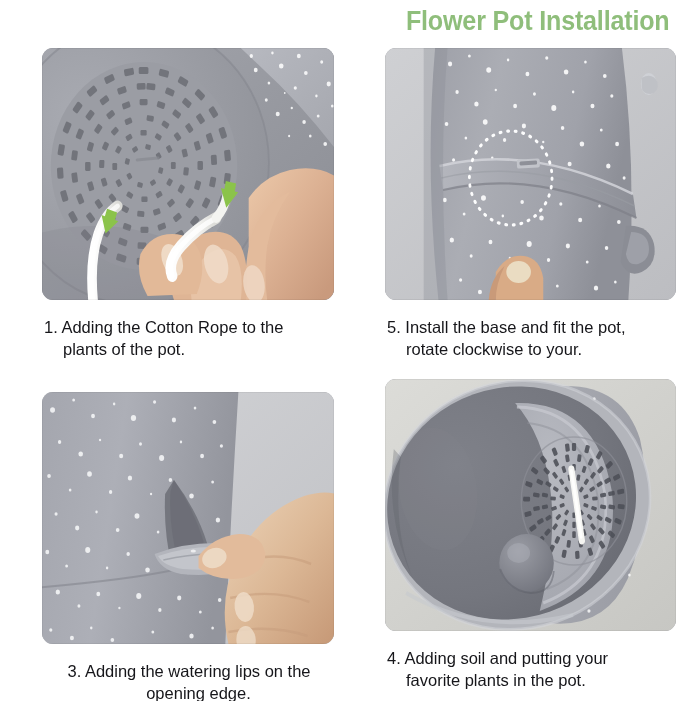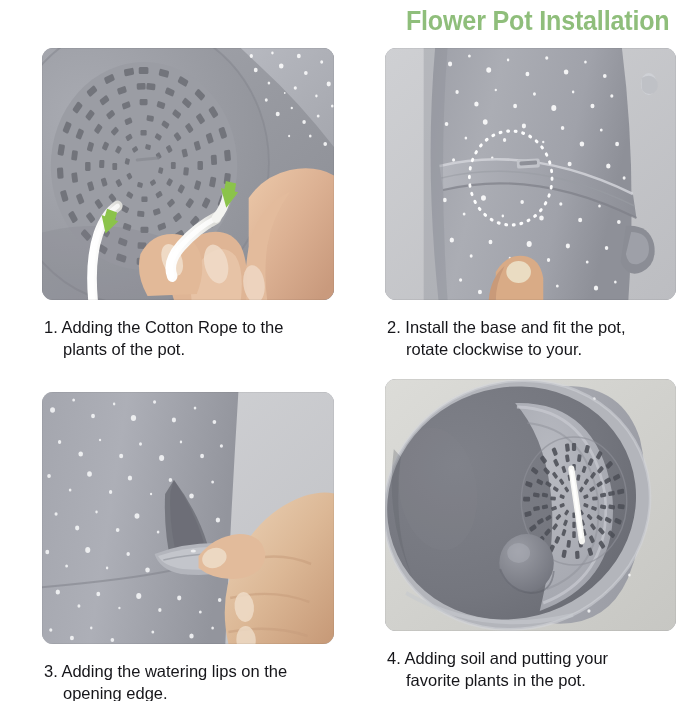--- a/index.html
+++ b/index.html
@@ -43,21 +43,21 @@
     top: 44px; left: 0px;
     width: 679px;
     height: 657px;
   }
   .step {
     position: absolute;
     padding-left: 40px;
   }
   .step-1 { left: 2px;   top: 4px;   width: 332px; height: 300px; }
   .step-2 { left: 345px; top: 4px;   width: 331px; height: 300px; }
-  .step-3 { left: 2px;   top: 348px; width: 332px; height: 300px; }
+  .step-3 { left: 2px;   top: 348px; width: 332px; height: 300px; text-align: center; }
   .step-4 { left: 345px; top: 335px; width: 331px; height: 300px; }
 
   .photo {
     position: relative;
     width: 100%;
     height: 252px;
     border-radius: 11px;
     overflow: hidden;
     background: #9d9fa6;
   }
@@ -442,21 +442,21 @@
             <path d="M126,252 L126,224 Q138,206 158,208 Q176,210 180,230 L180,252 Z" fill="#d9ab86"></path>
             <ellipse cx="152" cy="224" rx="14" ry="11" fill="#eadcc2"></ellipse>
             <path d="M118,252 Q120,230 136,218 Q126,236 126,252 Z" fill="#c99a79"></path>
 
             <path d="M44,-10 L72,-10 Q60,120 72,262 L44,262 Z" fill="#8a8c94" opacity="0.35"></path>
             <rect x="0" y="0" width="331" height="252" fill="none" stroke="#000000" stroke-opacity="0.05" stroke-width="2"></rect>
           </g>
         </svg>
       </div>
       <div class="caption">
-        <span>2. Install the base and fit the pot,</span>
+        <span>5. Install the base and fit the pot,</span>
         <span class="cap-line2">rotate clockwise to your.</span>
       </div>
     </div>
 
     <div class="step step-3">
       <div class="photo">
         <svg viewBox="0 0 332 252" preserveAspectRatio="none">
           <defs>
             <linearGradient id="p3bg" x1="0" y1="0" x2="1" y2="1">
               <stop offset="0" stop-color="#d3d4d7"></stop>

